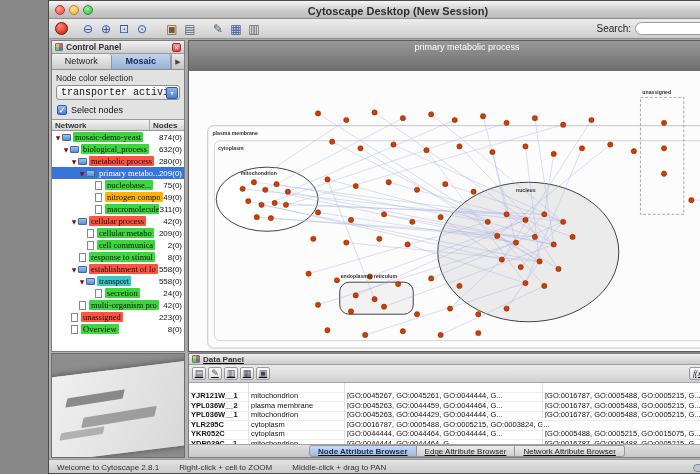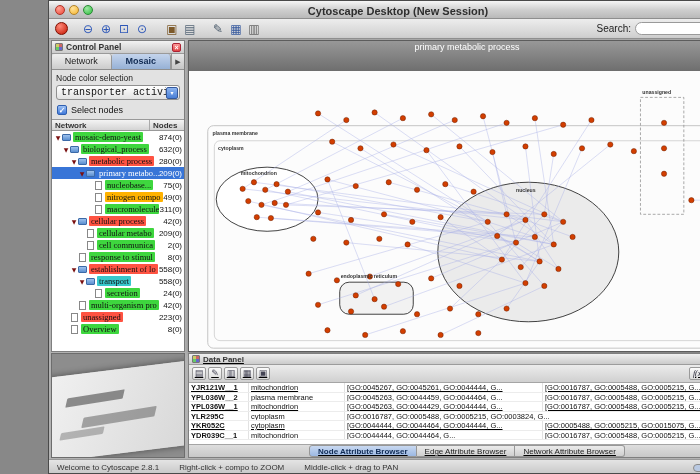--- a/index.html
+++ b/index.html
@@ -91,21 +91,21 @@
   .dp-header .ptitle{font-size:8px;font-weight:700;color:#333;}
   .dp-toolbar{height:18px;display:flex;align-items:center;padding:0 3px;gap:2px;background:linear-gradient(#ececec,#d0d0d0);border-bottom:1px solid #a5a5a5;flex:none;}
   .dbtn{min-width:14px;height:13px;border:1px solid #9a9a9a;border-radius:2px;background:linear-gradient(#fbfbfb,#dcdcdc);font-size:9px;line-height:11px;text-align:center;color:#445;font-family:"DejaVu Sans","Liberation Sans",sans-serif;}
   .dbtn.fx{padding:0 3px;font-style:italic;font-size:8px;color:#223;font-family:"Liberation Serif",serif;}
   .dp-spacer{flex:1;}
   .folder-ico{width:15px;height:11px;background:linear-gradient(#f7d57d,#d8a33a);border:1px solid #a1771f;border-radius:1px;}
   .dtable{flex:1;position:relative;background:#fff;overflow:hidden;}
   .dt-head{display:flex;height:11px;background:linear-gradient(#f1f1f1,#d1d1d1);border-bottom:1px solid #9f9f9f;font-size:7.5px;font-weight:700;color:#222;padding-right:10px;}
   .dt-head span{border-right:1px solid #b5b5b5;padding:0 2px;line-height:10px;text-align:center;overflow:hidden;white-space:nowrap;}
   .drow{display:flex;height:9.5px;font-size:7.5px;border-bottom:1px solid #ececec;padding-right:10px;}
-  .dcell{padding:0 2px;border-right:1px solid #e2e2e2;line-height:9px;white-space:nowrap;overflow:hidden;color:#111;}
+  .dcell{padding:8px 2px;border-right:1px solid #e2e2e2;line-height:9px;white-space:nowrap;overflow:hidden;color:#111;}
   .c0{width:60px;font-weight:700;}
   .c1{width:96px;}
   .c2{width:198px;}
   .c3{flex:1;}
   .dt-scroll{position:absolute;right:0;top:11px;bottom:0;width:10px;background:#ececec;border-left:1px solid #bbb;}
   .dt-thumb{position:absolute;top:1px;left:1px;width:7px;height:22px;border-radius:4px;background:linear-gradient(90deg,#a6c8f4,#5c90d8);border:1px solid #4a76b8;}
   .dp-tabs{height:13px;display:flex;justify-content:center;align-items:center;background:linear-gradient(#dedede,#c8c8c8);border-top:1px solid #a5a5a5;flex:none;}
   .dp-tab{font-size:8px;padding:0 8px;height:12px;line-height:11px;border:1px solid #979797;border-left:none;background:linear-gradient(#ebebeb,#cfcfcf);color:#222;}
   .dp-tab:first-child{border-left:1px solid #979797;border-radius:3px 0 0 3px;}
   .dp-tab:last-child{border-radius:0 3px 3px 0;}
@@ -522,18 +522,18 @@
           <span class="dp-tab active">Node Attribute Browser</span>
           <span class="dp-tab">Edge Attribute Browser</span>
           <span class="dp-tab">Network Attribute Browser</span>
         </div>
     </div>
 
   </div>
 
   <div class="statusbar">
     <span>Welcome to Cytoscape 2.8.1</span>
-    <span>Right-click + compo to ZOOM</span>
+    <span>Right-click + cell to ZOOM</span>
     <span>Middle-click + drag to PAN</span>
     <span class="memory"></span>
   </div>
 
 </div>
 
 </body></html>

